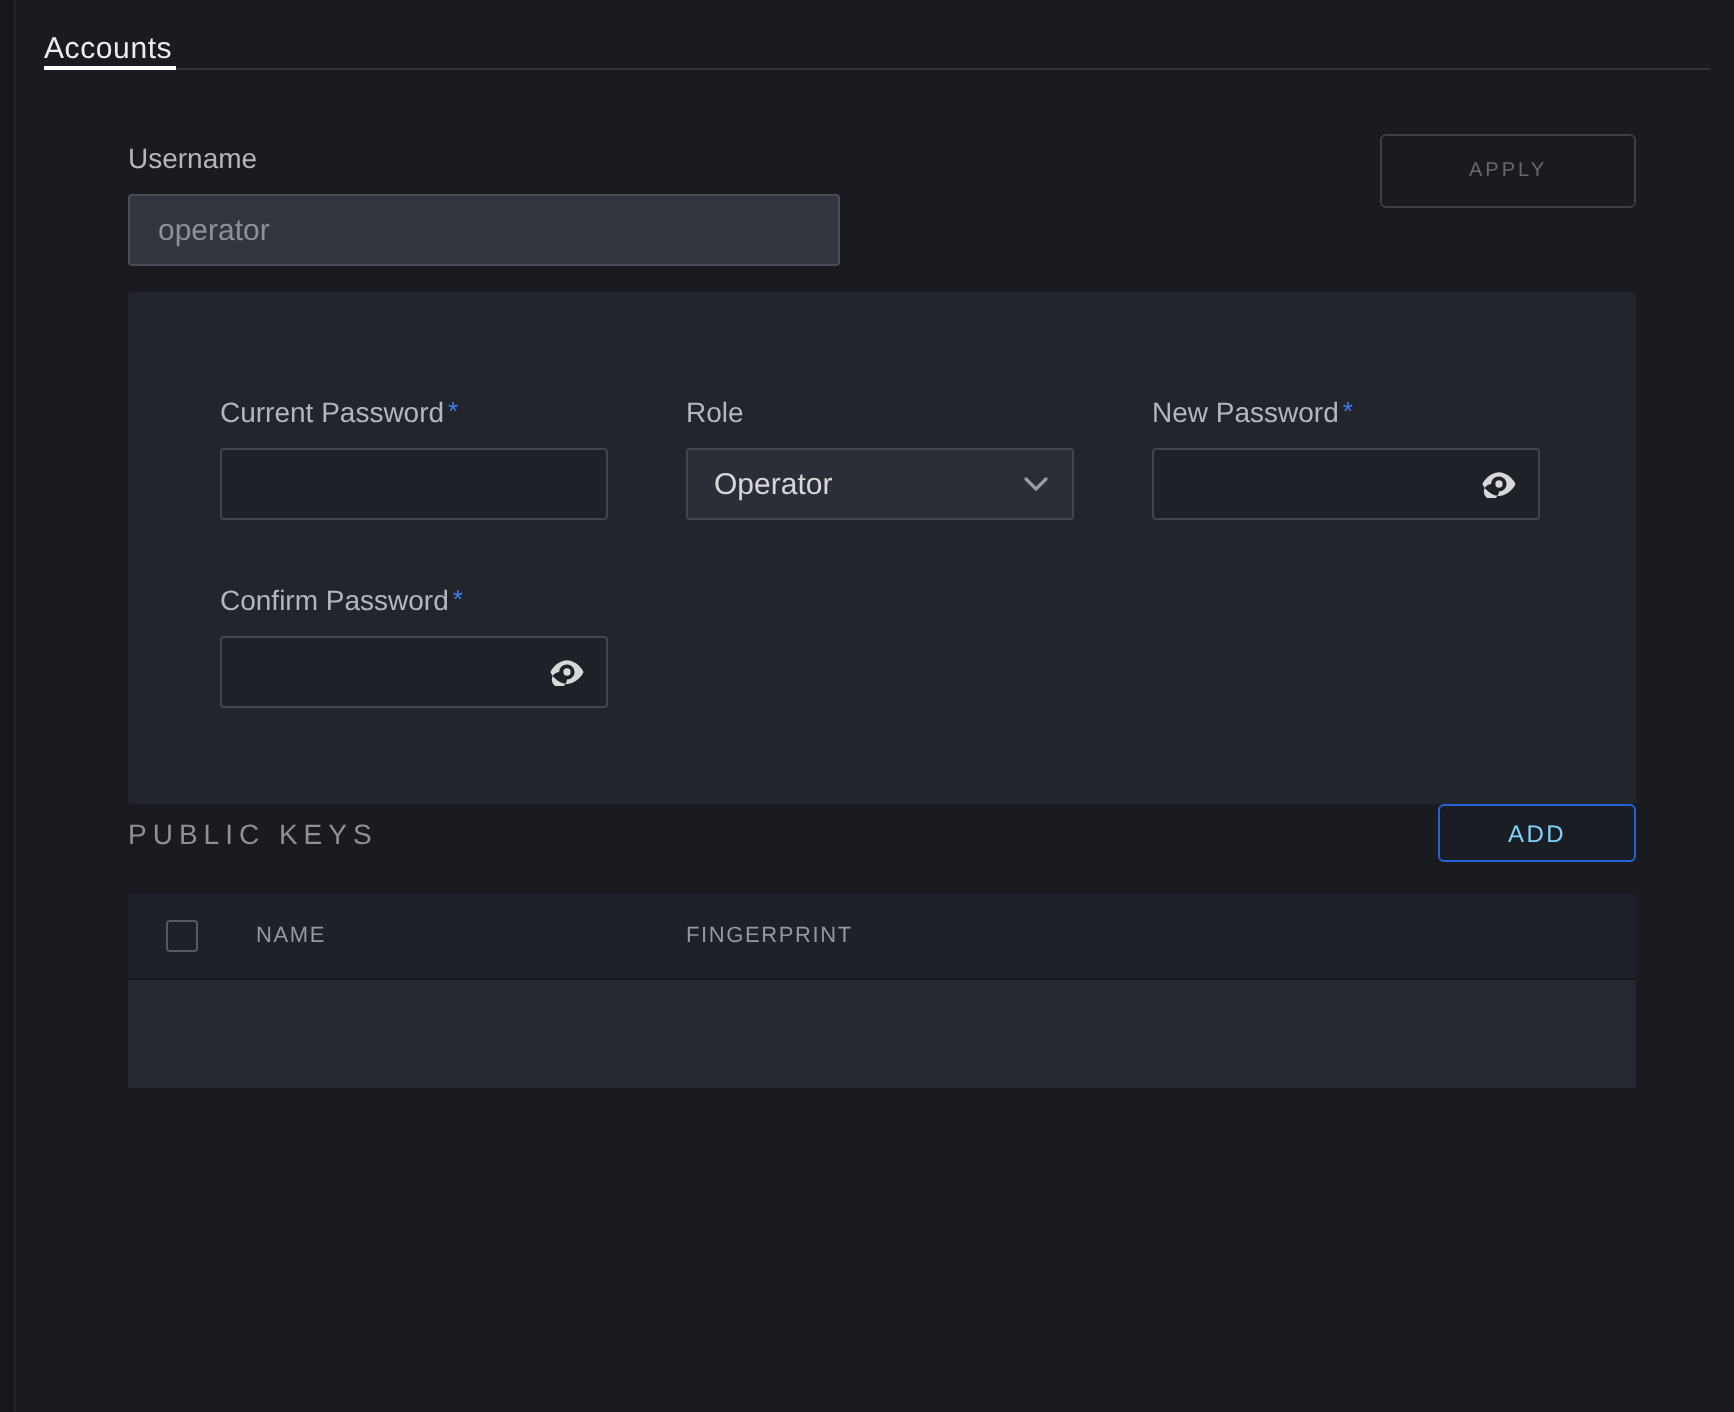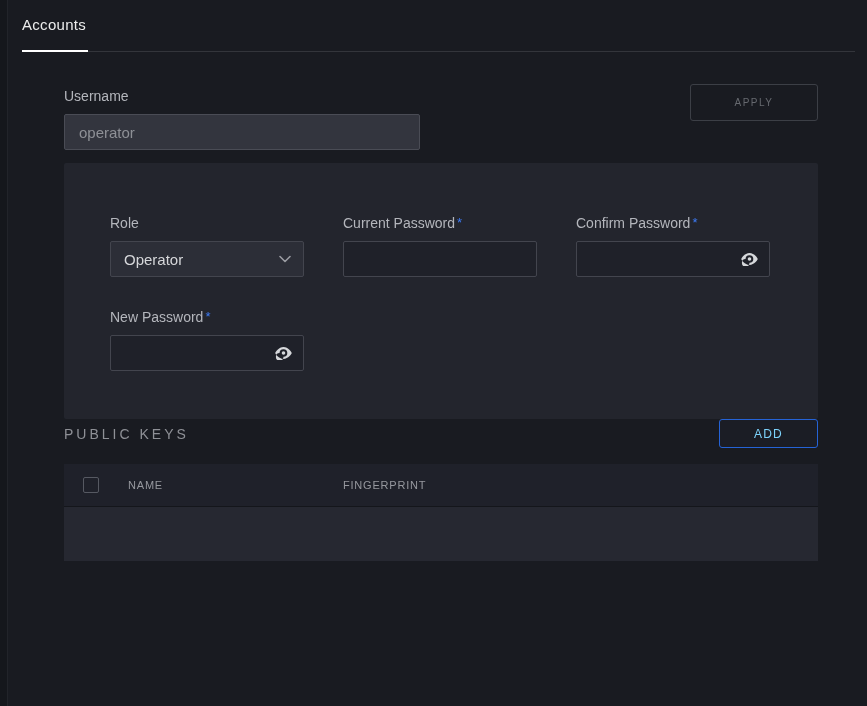--- a/index.html
+++ b/index.html
@@ -18,21 +18,21 @@
 
   
   .tabbar { padding:14px 12px 0 22px; position:relative; }
   .tabbar-rule {
     position:absolute; left:22px; right:12px; bottom:0;
     border-bottom:1px solid #33353b;
   }
   .tab {
     display:inline-block; position:relative; z-index:1;
     color:#eceded; font-size:15px; letter-spacing:0.3px;
-    padding:2px 2px 17px 0; border-bottom:2px solid #ffffff;
+    padding:2px 2px 0 0; border-bottom:2px solid #ffffff;
     cursor:pointer;
   }
 
   
   .content { padding:0 49px 16px 64px; }
 
   .row-username {
     margin-top:32px;
     display:flex; justify-content:space-between; align-items:flex-start;
   }
@@ -144,70 +144,70 @@
     <div class="username-group">
       <label class="field-label">Username</label>
       <input class="username-input" type="text" value="operator" style="">
     </div>
     <button class="apply-btn">APPLY</button>
   </div>
 
 
   <div class="panel">
     <div class="panel-grid">
+
+      <div class="pfield">
+        <label class="field-label"><span>Current Password</span><span class="req">*</span></label>
+        <div class="pw-wrap">
+          <input class="pw-input" type="password" style="">
+        </div>
+      </div>
 
       <div class="pfield">
         <label class="field-label">Role</label>
         <div class="select-box">
           <span>Operator</span>
           <span class="chev">
             <svg width="12" height="8" viewBox="0 0 12 8">
                 <path d="M1 1.5l5 5 5-5" fill="none" stroke="#9a9ca2" stroke-width="1.6" stroke-linecap="round" stroke-linejoin="round"></path>
               </svg>
           </span>
         </div>
       </div>
 
       <div class="pfield">
-        <label class="field-label"><span>Current Password</span><span class="req">*</span></label>
+        <label class="field-label"><span>New Password</span><span class="req">*</span></label>
         <div class="pw-wrap">
-          <input class="pw-input" type="password" style="">
+          <input class="pw-input has-eye" type="password" style="">
+          <button class="eye-btn">
+            <span>
+              <svg width="19" height="14" viewBox="0 0 24 16">
+                  <path d="M12 0.5C6 0.5 1.6 7 1.6 8s4.4 7.5 10.4 7.5S22.4 9 22.4 8 18 0.5 12 0.5zm0 12.3A4.8 4.8 0 117 8a4.9 4.9 0 015-4.8A4.8 4.8 0 0112 12.8z" fill="#d6d8db"></path>
+                  <circle cx="12" cy="8" r="2.3" fill="#d6d8db"></circle>
+                </svg>
+            </span>
+          </button>
         </div>
       </div>
 
       <div class="pfield">
         <label class="field-label"><span>Confirm Password</span><span class="req">*</span></label>
         <div class="pw-wrap">
           <input class="pw-input has-eye" type="password" style="">
           <button class="eye-btn">
             <span>
               <svg width="19" height="14" viewBox="0 0 24 16">
                   <path d="M12 0.5C6 0.5 1.6 7 1.6 8s4.4 7.5 10.4 7.5S22.4 9 22.4 8 18 0.5 12 0.5zm0 12.3A4.8 4.8 0 117 8a4.9 4.9 0 015-4.8A4.8 4.8 0 0112 12.8z" fill="#d6d8db"></path>
                   <circle cx="12" cy="8" r="2.3" fill="#d6d8db"></circle>
                 </svg>
             </span>
           </button>
         </div>
       </div>
 
-      <div class="pfield">
-        <label class="field-label"><span>New Password</span><span class="req">*</span></label>
-        <div class="pw-wrap">
-          <input class="pw-input has-eye" type="password" style="">
-          <button class="eye-btn">
-            <span>
-              <svg width="19" height="14" viewBox="0 0 24 16">
-                  <path d="M12 0.5C6 0.5 1.6 7 1.6 8s4.4 7.5 10.4 7.5S22.4 9 22.4 8 18 0.5 12 0.5zm0 12.3A4.8 4.8 0 117 8a4.9 4.9 0 015-4.8A4.8 4.8 0 0112 12.8z" fill="#d6d8db"></path>
-                  <circle cx="12" cy="8" r="2.3" fill="#d6d8db"></circle>
-                </svg>
-            </span>
-          </button>
-        </div>
-      </div>
-
     </div>
   </div>
 
   <div class="row-pubkeys">
     <div class="section-heading">PUBLIC KEYS</div>
     <button class="add-btn">ADD</button>
   </div>
 
   <div class="table">
     <div class="thead">

